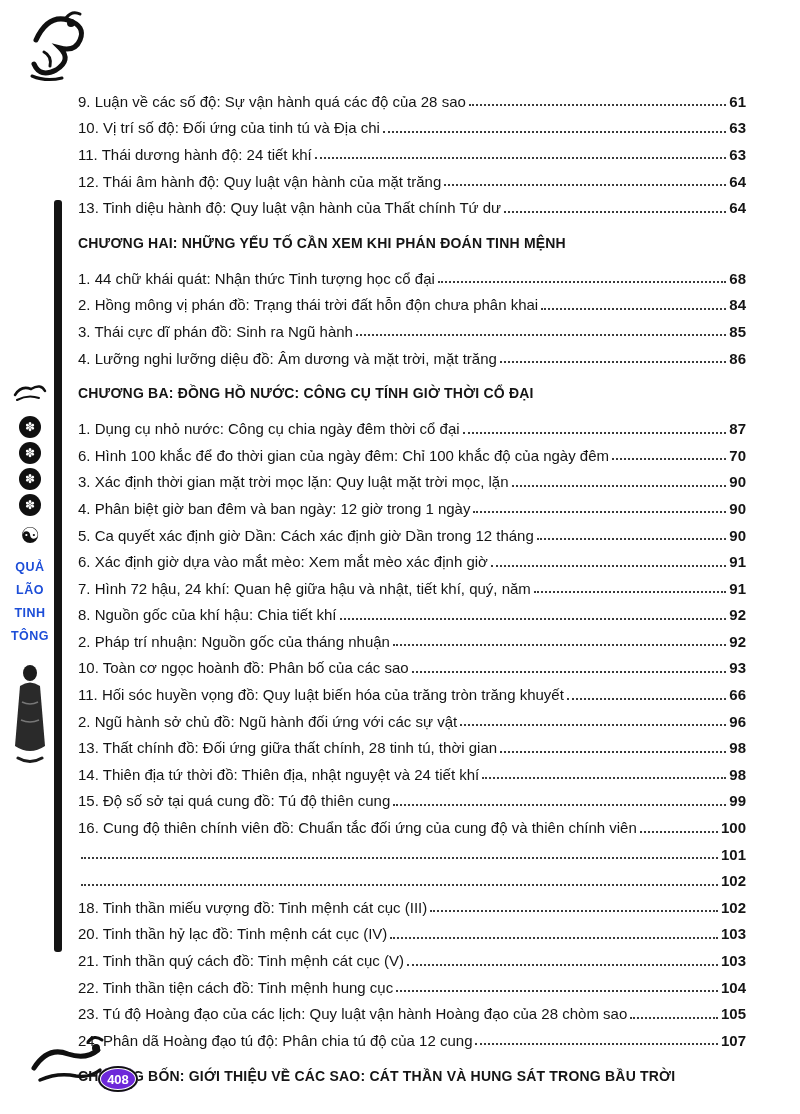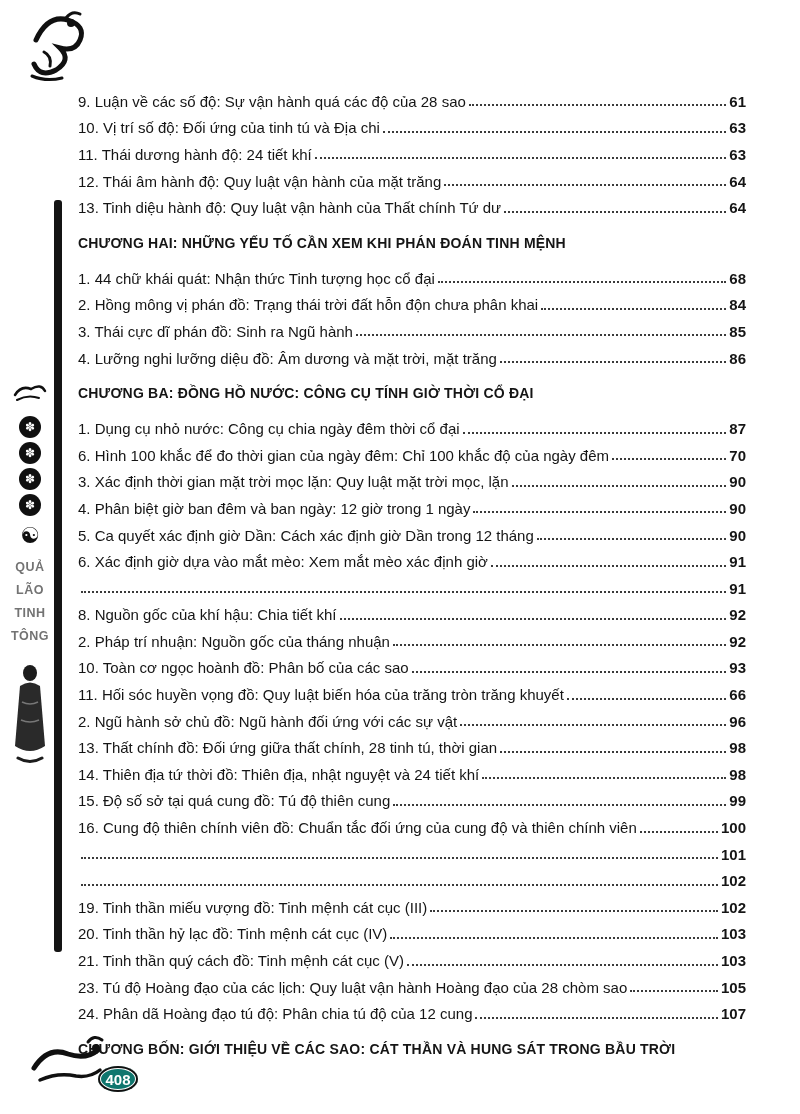--- a/index.html
+++ b/index.html
@@ -10,23 +10,23 @@
     font-family:"Liberation Sans", sans-serif;
     color:#151515;
     overflow:hidden;
   }
   
   .ornament{position:absolute;}
   .dragon-top{left:22px;top:8px;}
   .dragon-bottom{left:28px;top:1032px;}
   .page-badge{
     position:absolute;left:98px;top:1066px;
-    width:40px;height:26px;background:#0f766e;border-radius:50%;
+    width:40px;height:26px;background:#6d28d9;border-radius:50%;
     display:flex;align-items:center;justify-content:center;
-    color:#ffffff;font-weight:bold;font-size:15px;
+    color:#ffffff;font-weight:bold;font-size:13px;
     box-shadow:inset 0 0 0 2px #101010, inset 0 0 0 3px #ffffff;
   }
   
   .side-bar{
     position:absolute;left:54px;top:200px;width:8px;height:752px;
     background:#141414;border-radius:3px;
   }
   .side-col{
     position:absolute;left:8px;top:382px;width:44px;
     display:flex;flex-direction:column;align-items:center;
@@ -35,21 +35,21 @@
   .medallion{
     width:22px;height:22px;border-radius:50%;background:#101010;
     color:#ffffff;font-size:12px;line-height:22px;text-align:center;
     margin-bottom:4px;
   }
   .yinyang{
     font-size:22px;line-height:24px;color:#101010;margin:4px 0 8px 0;
   }
   .side-word{
     font-weight:bold;font-size:12.5px;line-height:23px;letter-spacing:0.5px;
-    color:#737373;text-align:center;
+    color:#1d4ed8;text-align:center;
   }
   .figure{margin-top:14px;}
   
   .content{
     position:absolute;left:78px;top:88px;width:668px;
   }
   .toc-row{
     display:flex;align-items:center;height:26.6px;
     font-size:15px;white-space:nowrap;
   }
@@ -182,20 +182,21 @@
         <span class="label">5. Ca quyết xác định giờ Dần: Cách xác định giờ Dần trong 12 tháng</span>
         <span class="dots"></span>
         <span class="pagenum">90</span>
       </div>
       <div class="toc-row">
         <span class="label">6. Xác định giờ dựa vào mắt mèo: Xem mắt mèo xác định giờ</span>
         <span class="dots"></span>
         <span class="pagenum">91</span>
       </div>
       <div class="toc-row">
+        <span class="label">7. Hình 72 hậu, 24 khí: Quan hệ giữa hậu và nhật, tiết khí, quý, năm</span>
         <span class="dots"></span>
         <span class="pagenum">91</span>
       </div>
       <div class="toc-row">
         <span class="label">8. Nguồn gốc của khí hậu: Chia tiết khí</span>
         <span class="dots"></span>
         <span class="pagenum">92</span>
       </div>
       <div class="toc-row">
         <span class="label">2. Pháp trí nhuận: Nguồn gốc của tháng nhuận</span>
@@ -239,33 +240,38 @@
       </div>
       <div class="toc-row">
         <span class="dots"></span>
         <span class="pagenum">101</span>
       </div>
       <div class="toc-row">
         <span class="dots"></span>
         <span class="pagenum">102</span>
       </div>
       <div class="toc-row">
-        <span class="label">19. Tinh thần miếu vượng đồ: Tinh mệnh cát cục (III)</span>
+        <span class="label">18. Tinh thần miếu vượng đồ: Tinh mệnh cát cục (III)</span>
         <span class="dots"></span>
         <span class="pagenum">102</span>
       </div>
       <div class="toc-row">
         <span class="label">20. Tinh thần hỷ lạc đồ: Tinh mệnh cát cục (IV)</span>
         <span class="dots"></span>
         <span class="pagenum">103</span>
       </div>
       <div class="toc-row">
         <span class="label">21. Tinh thần quý cách đồ: Tinh mệnh cát cục (V)</span>
         <span class="dots"></span>
         <span class="pagenum">103</span>
+      </div>
+      <div class="toc-row">
+        <span class="label">22. Tinh thần tiện cách đồ: Tinh mệnh hung cục</span>
+        <span class="dots"></span>
+        <span class="pagenum">104</span>
       </div>
       <div class="toc-row">
         <span class="label">23. Tú độ Hoàng đạo của các lịch: Quy luật vận hành Hoàng đạo của 28 chòm sao</span>
         <span class="dots"></span>
         <span class="pagenum">105</span>
       </div>
       <div class="toc-row">
         <span class="label">24. Phân dã Hoàng đạo tú độ: Phân chia tú độ của 12 cung</span>
         <span class="dots"></span>
         <span class="pagenum">107</span>

